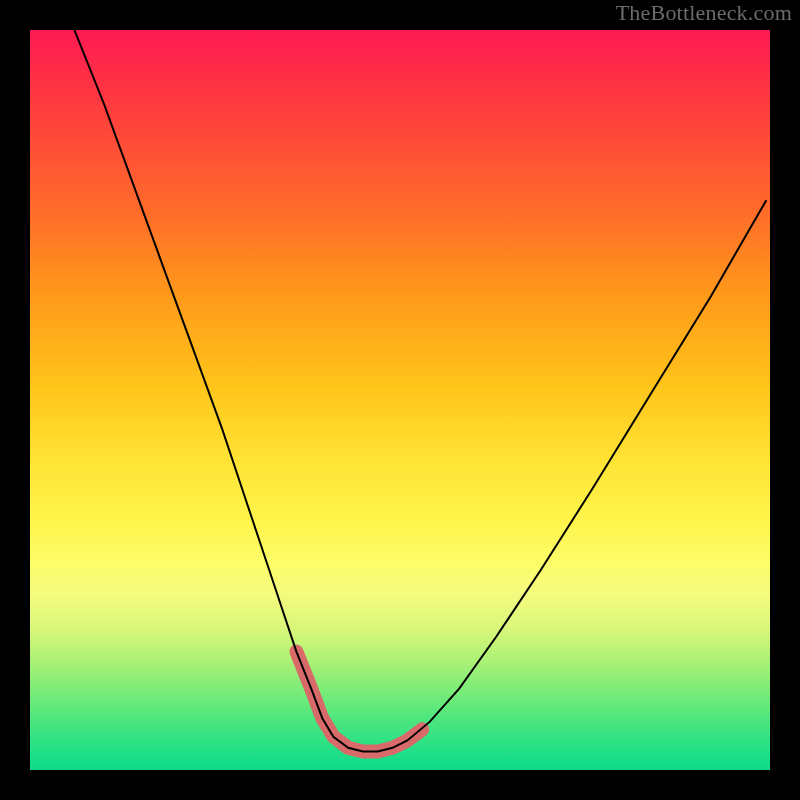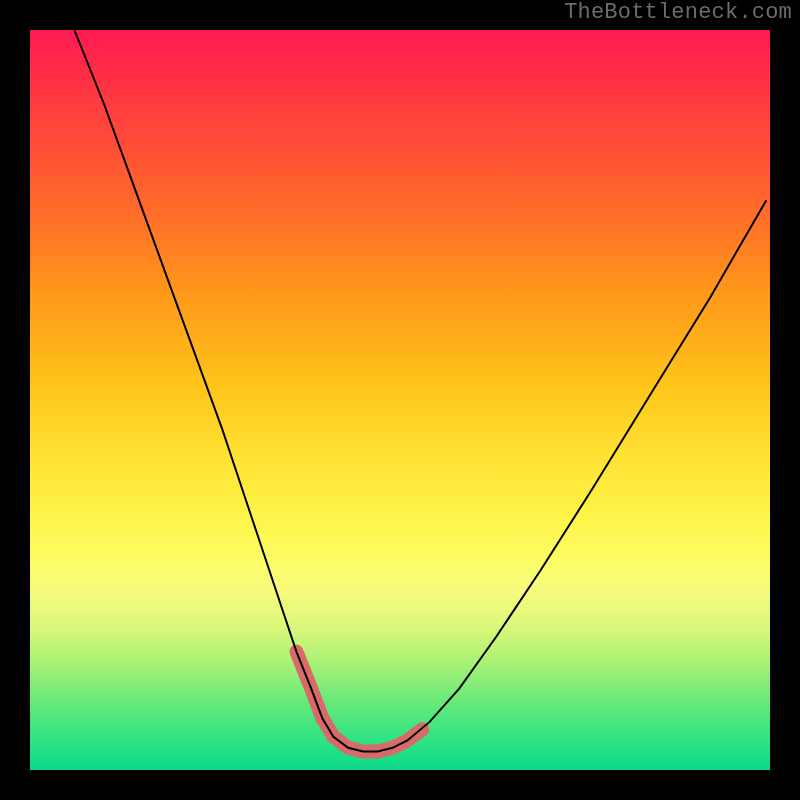--- a/index.html
+++ b/index.html
@@ -38,21 +38,21 @@
       #aef276 85%,
       #7eec78 89%,
       #4fe67e 93%,
       #25e186 97%,
       #0dd98a 100%);
   }
   .watermark {
     position: absolute;
     top: 0;
     right: 8px;
-    font-family: Liberation Mono, monospace;
+    font-family: Liberation Serif, serif;
     font-size: 22px;
     color: #6b6b6b;
     letter-spacing: 0.2px;
     user-select: none;
   }
   svg.curve {
     position: absolute;
     left: 0;
     top: 0;
     width: 740px;

